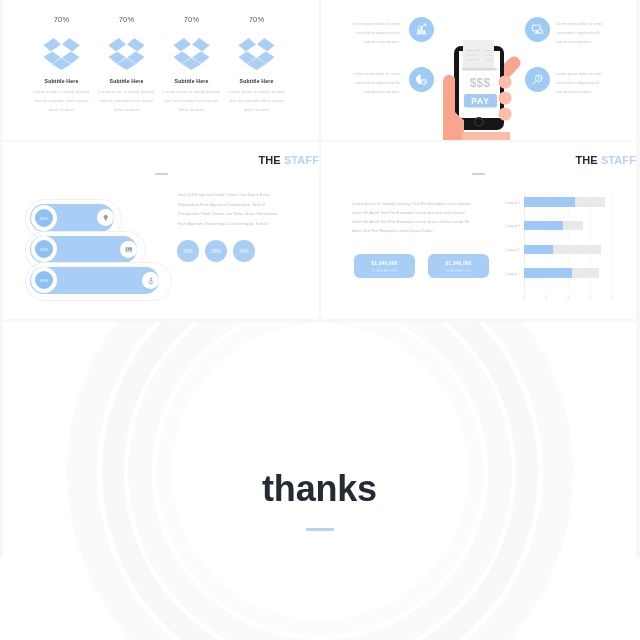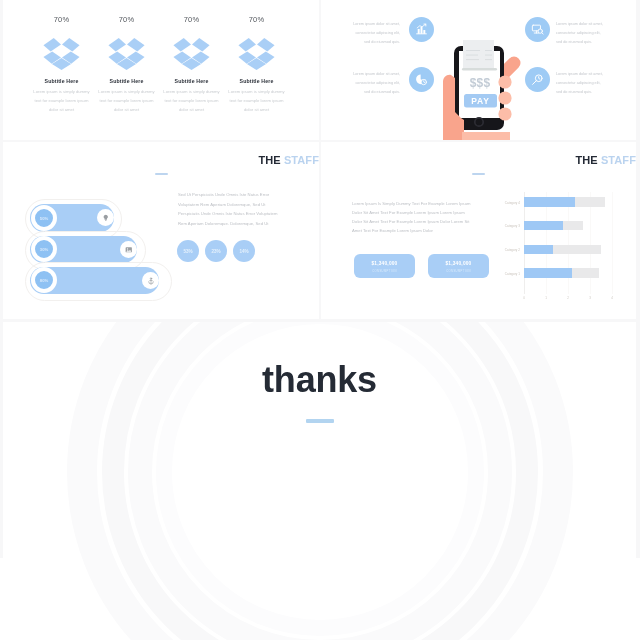--- a/index.html
+++ b/index.html
@@ -47,21 +47,21 @@
   .s4-btn .v{font-size:4.8px;font-weight:700;letter-spacing:.2px;padding-top:7px;}
   .s4-btn .c{font-size:2.7px;font-weight:400;letter-spacing:.4px;padding-top:4px;color:#d9ebfc;}
   .s4-chart{position:absolute;}
   .s4-bar-bg{position:absolute;background:#ebebec;}
   .s4-bar-fg{position:absolute;background:#a2cbf5;}
   .s4-catlab{position:absolute;font-size:3px;color:#c9c3bc;text-align:right;letter-spacing:.05px;}
   .s4-ticklab{position:absolute;font-size:3px;color:#cdc8c2;text-align:center;width:8px;}
   .s4-gridv{position:absolute;width:0.5px;background:#faf9f8;}
 
   
-  #s5{display:flex;align-items:center;justify-content:flex-start;flex-direction:column;}
+  #s5{display:flex;align-items:center;justify-content:center;flex-direction:column;}
   .s5-bg{position:absolute;left:0;top:0;width:100%;height:100%;}
   .s5-thanks{position:relative;margin-top:40px;font-size:36px;font-weight:700;color:#252b35;letter-spacing:-.2px;line-height:1;}
   .s5-rule{position:relative;margin-top:21px;width:28px;height:3.6px;background:#b2d4f0;border-radius:1px;}
 </style>
 </head>
 <body>
 
 <div class="sheet">
   <div class="slide" id="s1">
     <div class="f-col" style="left:27px;top:15px;">

